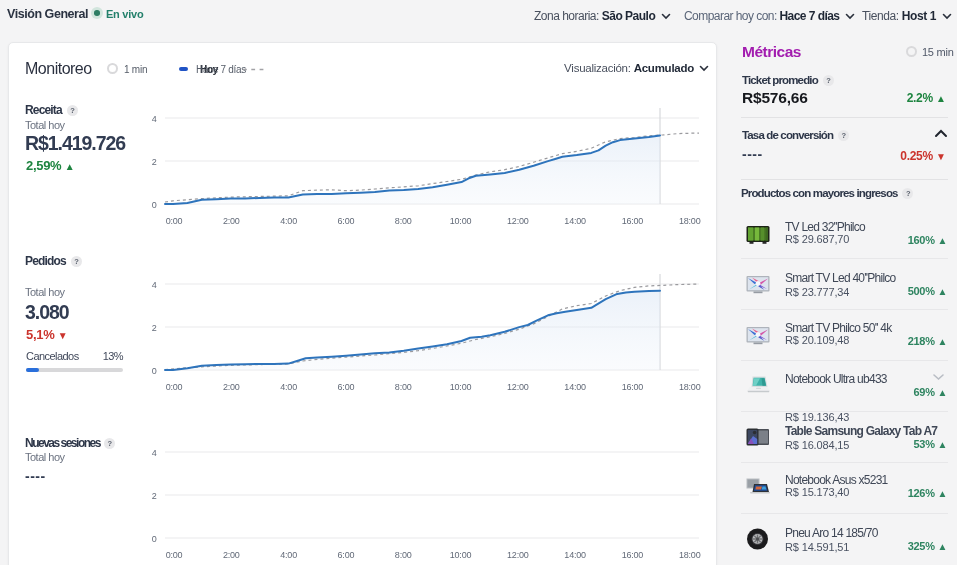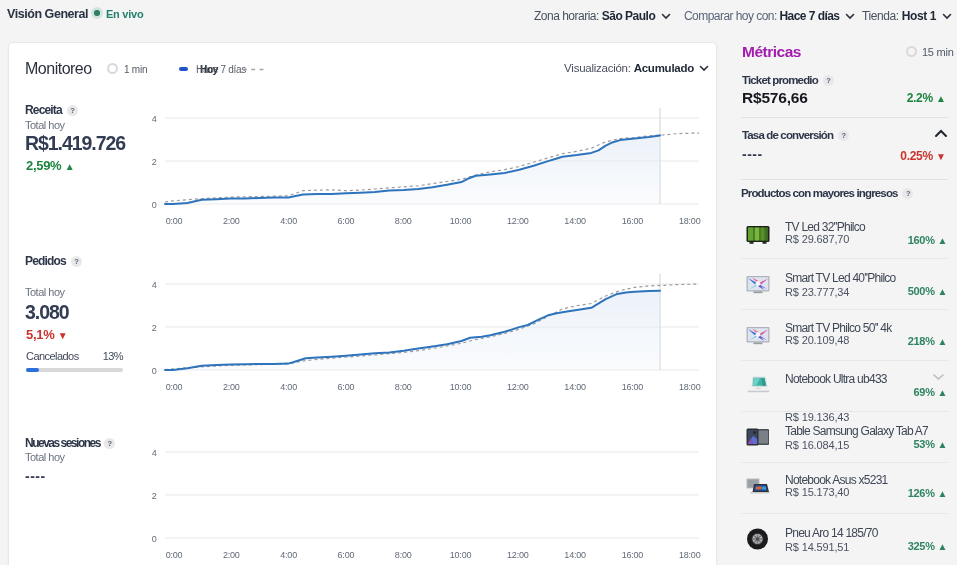--- a/index.html
+++ b/index.html
@@ -284,21 +284,21 @@
 <div class="abs ppct" style="top:385.5px;">69% <span style="font-size:10px;">▲</span></div>
 <svg class="abs" style="left:746px;top:426.0px;" width="24" height="22" viewBox="0 0 24 22">
                                                               <rect x="11" y="3" width="12" height="16" rx="1" fill="#4a4e55"></rect>
                                                               <rect x="12" y="4.5" width="10" height="13" fill="#7b8088"></rect>
                                                               <rect x="0.5" y="2.5" width="12" height="17" rx="1.5" fill="#2b2e33"></rect>
                                                               <rect x="1.8" y="4" width="9.4" height="14" rx="0.5" fill="#3c4760"></rect>
                                                               <path d="M1.8 18 L7 10 L11.2 13 L11.2 18 Z" fill="#5b6fd0"></path>
                                                               <path d="M1.8 18 L5 12.5 L8 18 Z" fill="#8850b8"></path>
                                                               <circle cx="8.6" cy="6.5" r="1.8" fill="#2b2e33"></circle>
                                                             </svg>
-<div class="abs ptitle" style="left:785px;top:423.5px;">Table Samsung Galaxy Tab A7</div>
+<div class="abs ptitle" style="left:785px;top:423.5px;font-weight:bold;">Table Samsung Galaxy Tab A7</div>
 <div class="abs pprice" style="left:785px;top:439.0px;">R$ 16.084,15</div>
 <div class="abs ppct" style="top:437.5px;">53% <span style="font-size:10px;">▲</span></div>
 <svg class="abs" style="left:746px;top:475.5px;" width="24" height="22" viewBox="0 0 24 22">
                                                               <rect x="0.5" y="2.5" width="13" height="10" fill="#b9bdc2"></rect>
                                                               <rect x="1.5" y="3.5" width="11" height="8" fill="#9aa0a6"></rect>
                                                               <polygon points="8,8 21,8 23,16 6.5,16" fill="#2e3238"></polygon>
                                                               <polygon points="9.2,9.2 19.8,9.2 21.3,14.8 7.9,14.8" fill="#1d4fa0"></polygon>
                                                               <polygon points="10,10.5 16,10.5 15,13.5 9.4,13.5" fill="#d4683a"></polygon>
                                                               <polygon points="16.5,10.5 19.5,10.5 20.3,13.5 15.8,13.5" fill="#3fa0d8"></polygon>
                                                               <polygon points="4,16 24,16 23.5,17.6 4.5,17.6" fill="#caccce"></polygon>

